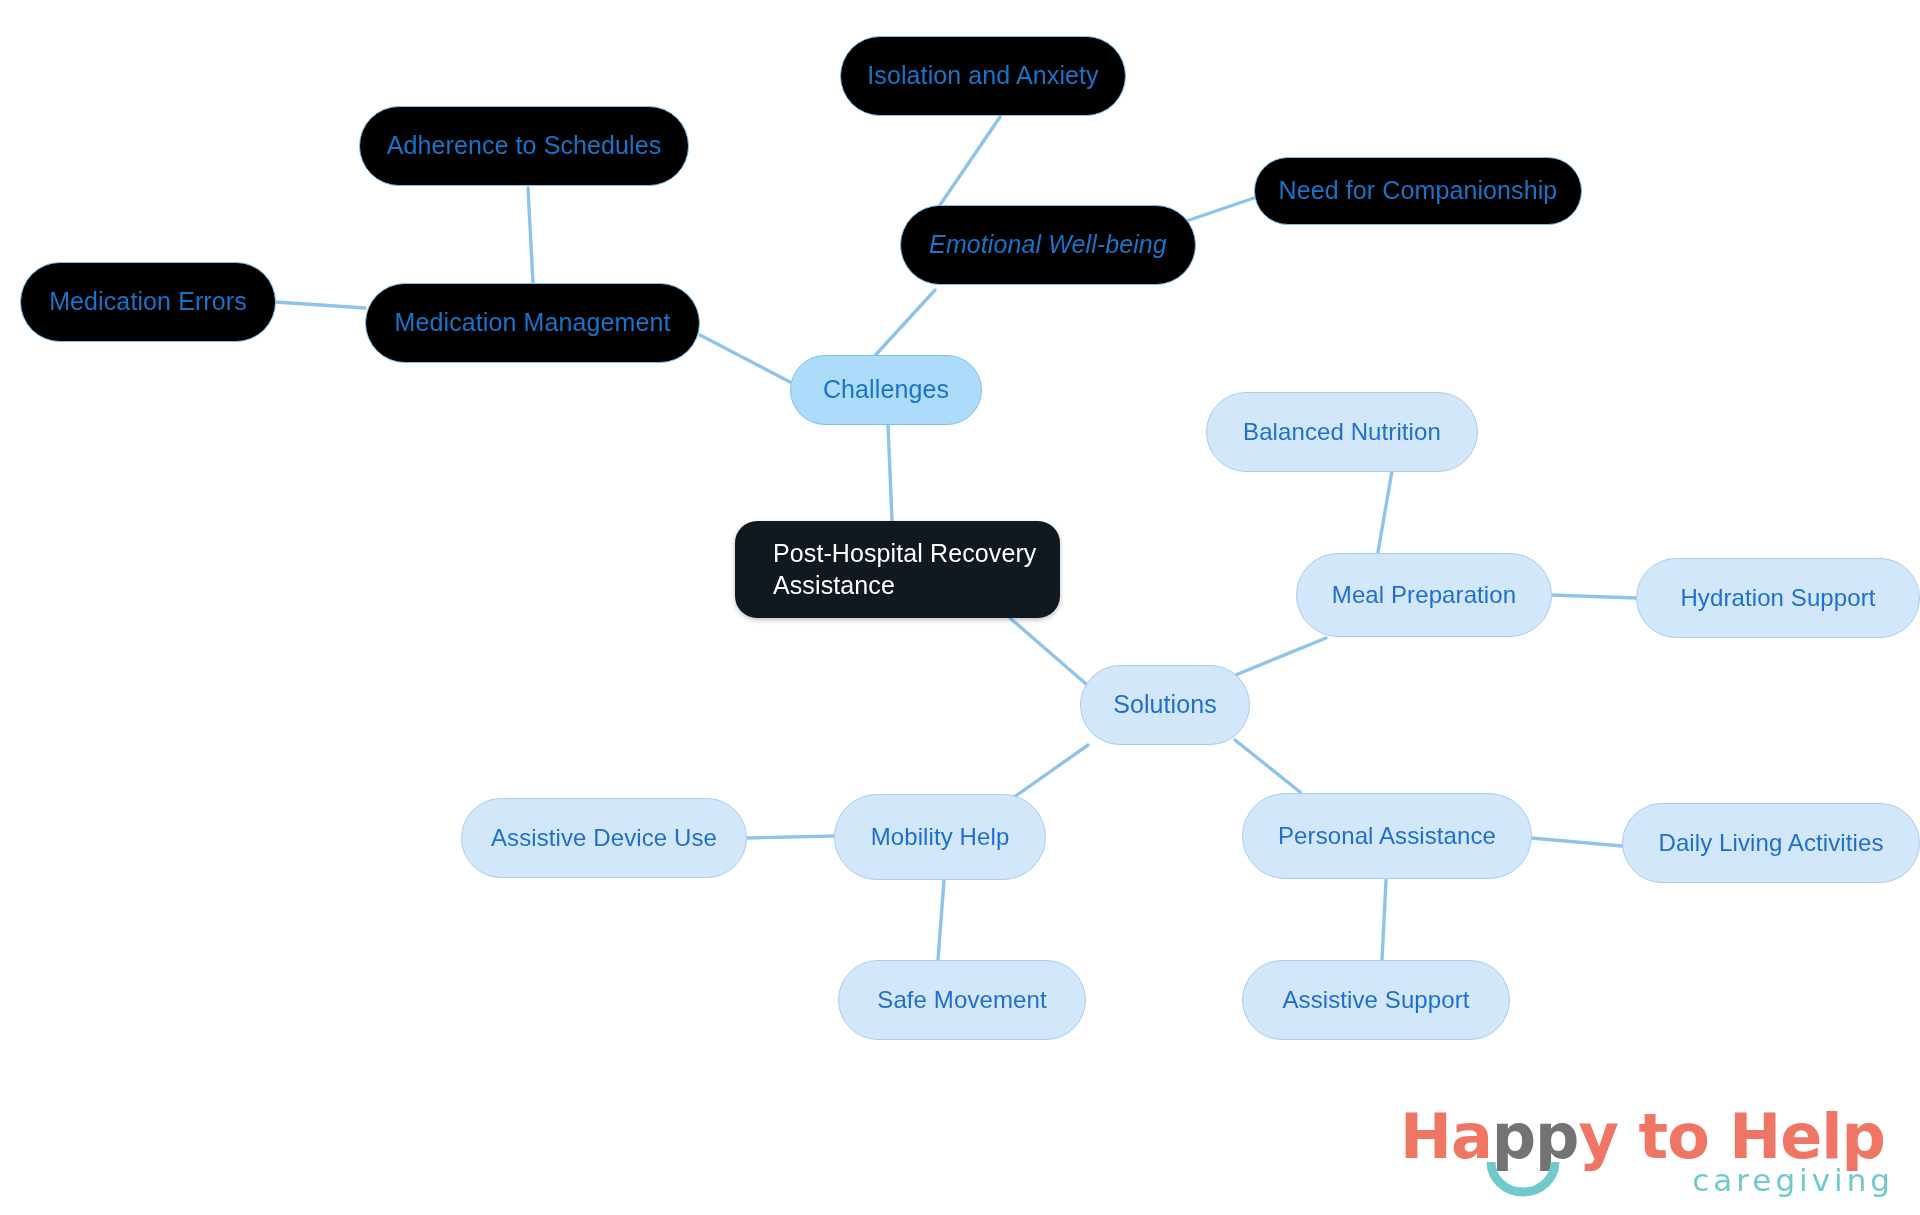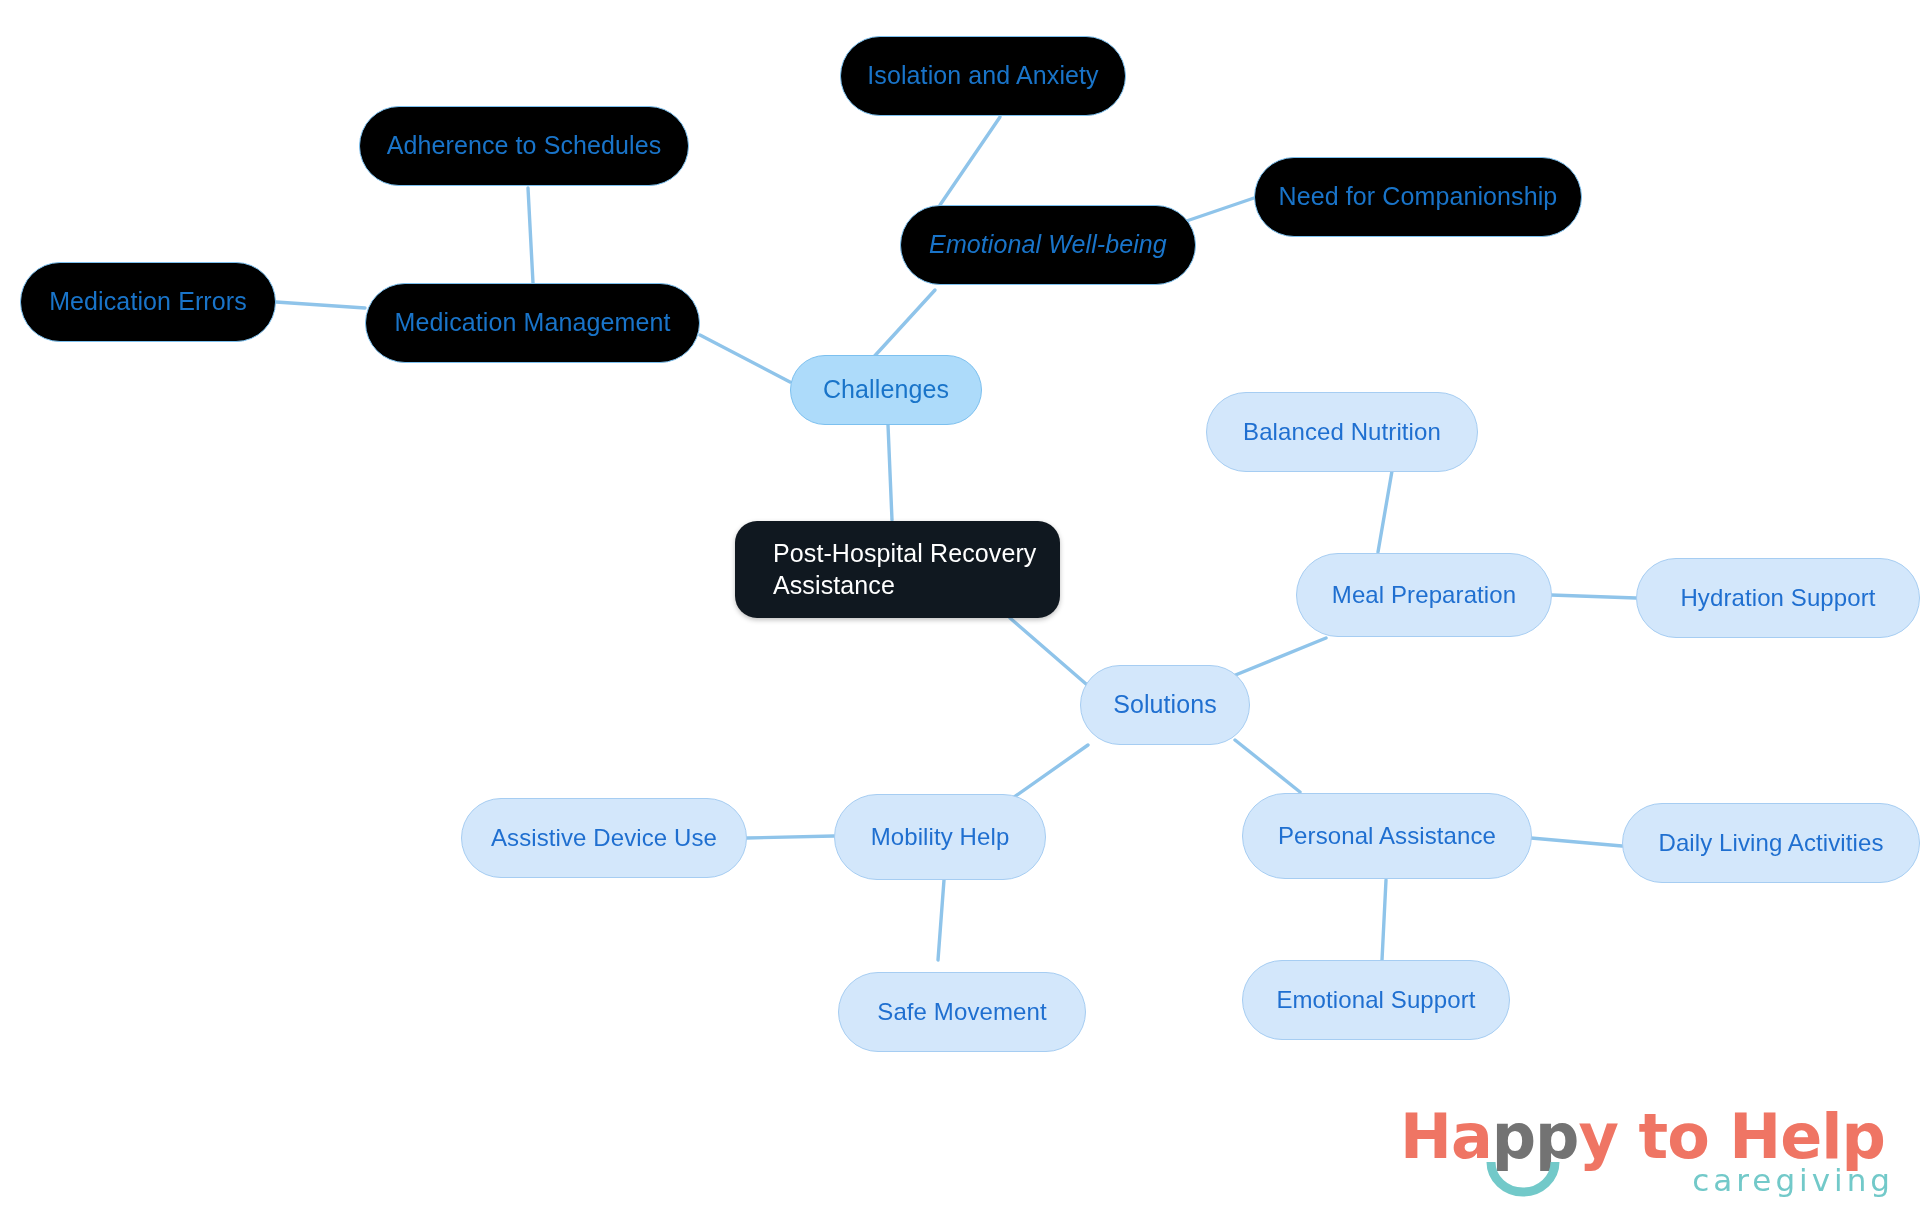--- a/index.html
+++ b/index.html
@@ -153,41 +153,41 @@
   <div class="node leaf" style="left:359px; top:106px; width:330px; height:80px;">Adherence to Schedules</div>
 
   <div class="node leaf" style="left:365px; top:283px; width:335px; height:80px;">Medication Management</div>
 
   <div class="node leaf" style="left:20px; top:262px; width:256px; height:80px;">Medication Errors</div>
 
   <div class="node leaf" style="left:900px; top:205px; width:296px; height:80px;font-style:italic;">Emotional Well-being</div>
 
   <div class="node leaf" style="left:840px; top:36px; width:286px; height:80px;">Isolation and Anxiety</div>
 
-  <div class="node leaf" style="left:1254px; top:157px; width:328px; height:80px;">Need for Companionship</div>
+  <div class="node leaf" style="left:1254px; top:157px; width:328px; height:68px;">Need for Companionship</div>
 
   <div class="node branch-light" style="left:1080px; top:665px; width:170px; height:80px;">Solutions</div>
 
   <div class="node leaf-light" style="left:1296px; top:553px; width:256px; height:84px;">Meal Preparation</div>
 
   <div class="node leaf-light" style="left:1206px; top:392px; width:272px; height:80px;">Balanced Nutrition</div>
 
   <div class="node leaf-light" style="left:1636px; top:558px; width:284px; height:80px;">Hydration Support</div>
 
   <div class="node leaf-light" style="left:834px; top:794px; width:212px; height:86px;">Mobility Help</div>
 
   <div class="node leaf-light" style="left:461px; top:798px; width:286px; height:80px;">Assistive Device Use</div>
 
-  <div class="node leaf-light" style="left:838px; top:960px; width:248px; height:80px;margin-top:12px;">Safe Movement</div>
+  <div class="node leaf-light" style="left:838px; top:960px; width:248px; height:80px;">Safe Movement</div>
 
   <div class="node leaf-light" style="left:1242px; top:793px; width:290px; height:86px;">Personal Assistance</div>
 
   <div class="node leaf-light" style="left:1622px; top:803px; width:298px; height:80px;">Daily Living Activities</div>
 
-  <div class="node leaf-light" style="left:1242px; top:960px; width:268px; height:80px;">Emotional Support</div>
+  <div class="node leaf-light" style="left:1242px; top:960px; width:268px; height:80px;">Assistive Support</div>
 
   <div id="logo">
     <div class="logo-word">
       <span class="seg-coral">Ha</span><span class="seg-teal">pp</span><span class="seg-coral">y to Help</span>
     </div>
     <svg style="position:absolute; left:83px; top:58px; width:80px; height:48px;" viewBox="0 0 80 48" xmlns="http://www.w3.org/2000/svg">
       <path d="M 8 4 A 32 30 0 0 0 72 4" fill="none" stroke="#72c9c9" stroke-width="9" stroke-linecap="butt"></path>
     </svg>
     <div class="logo-sub">caregiving</div>
   </div>

